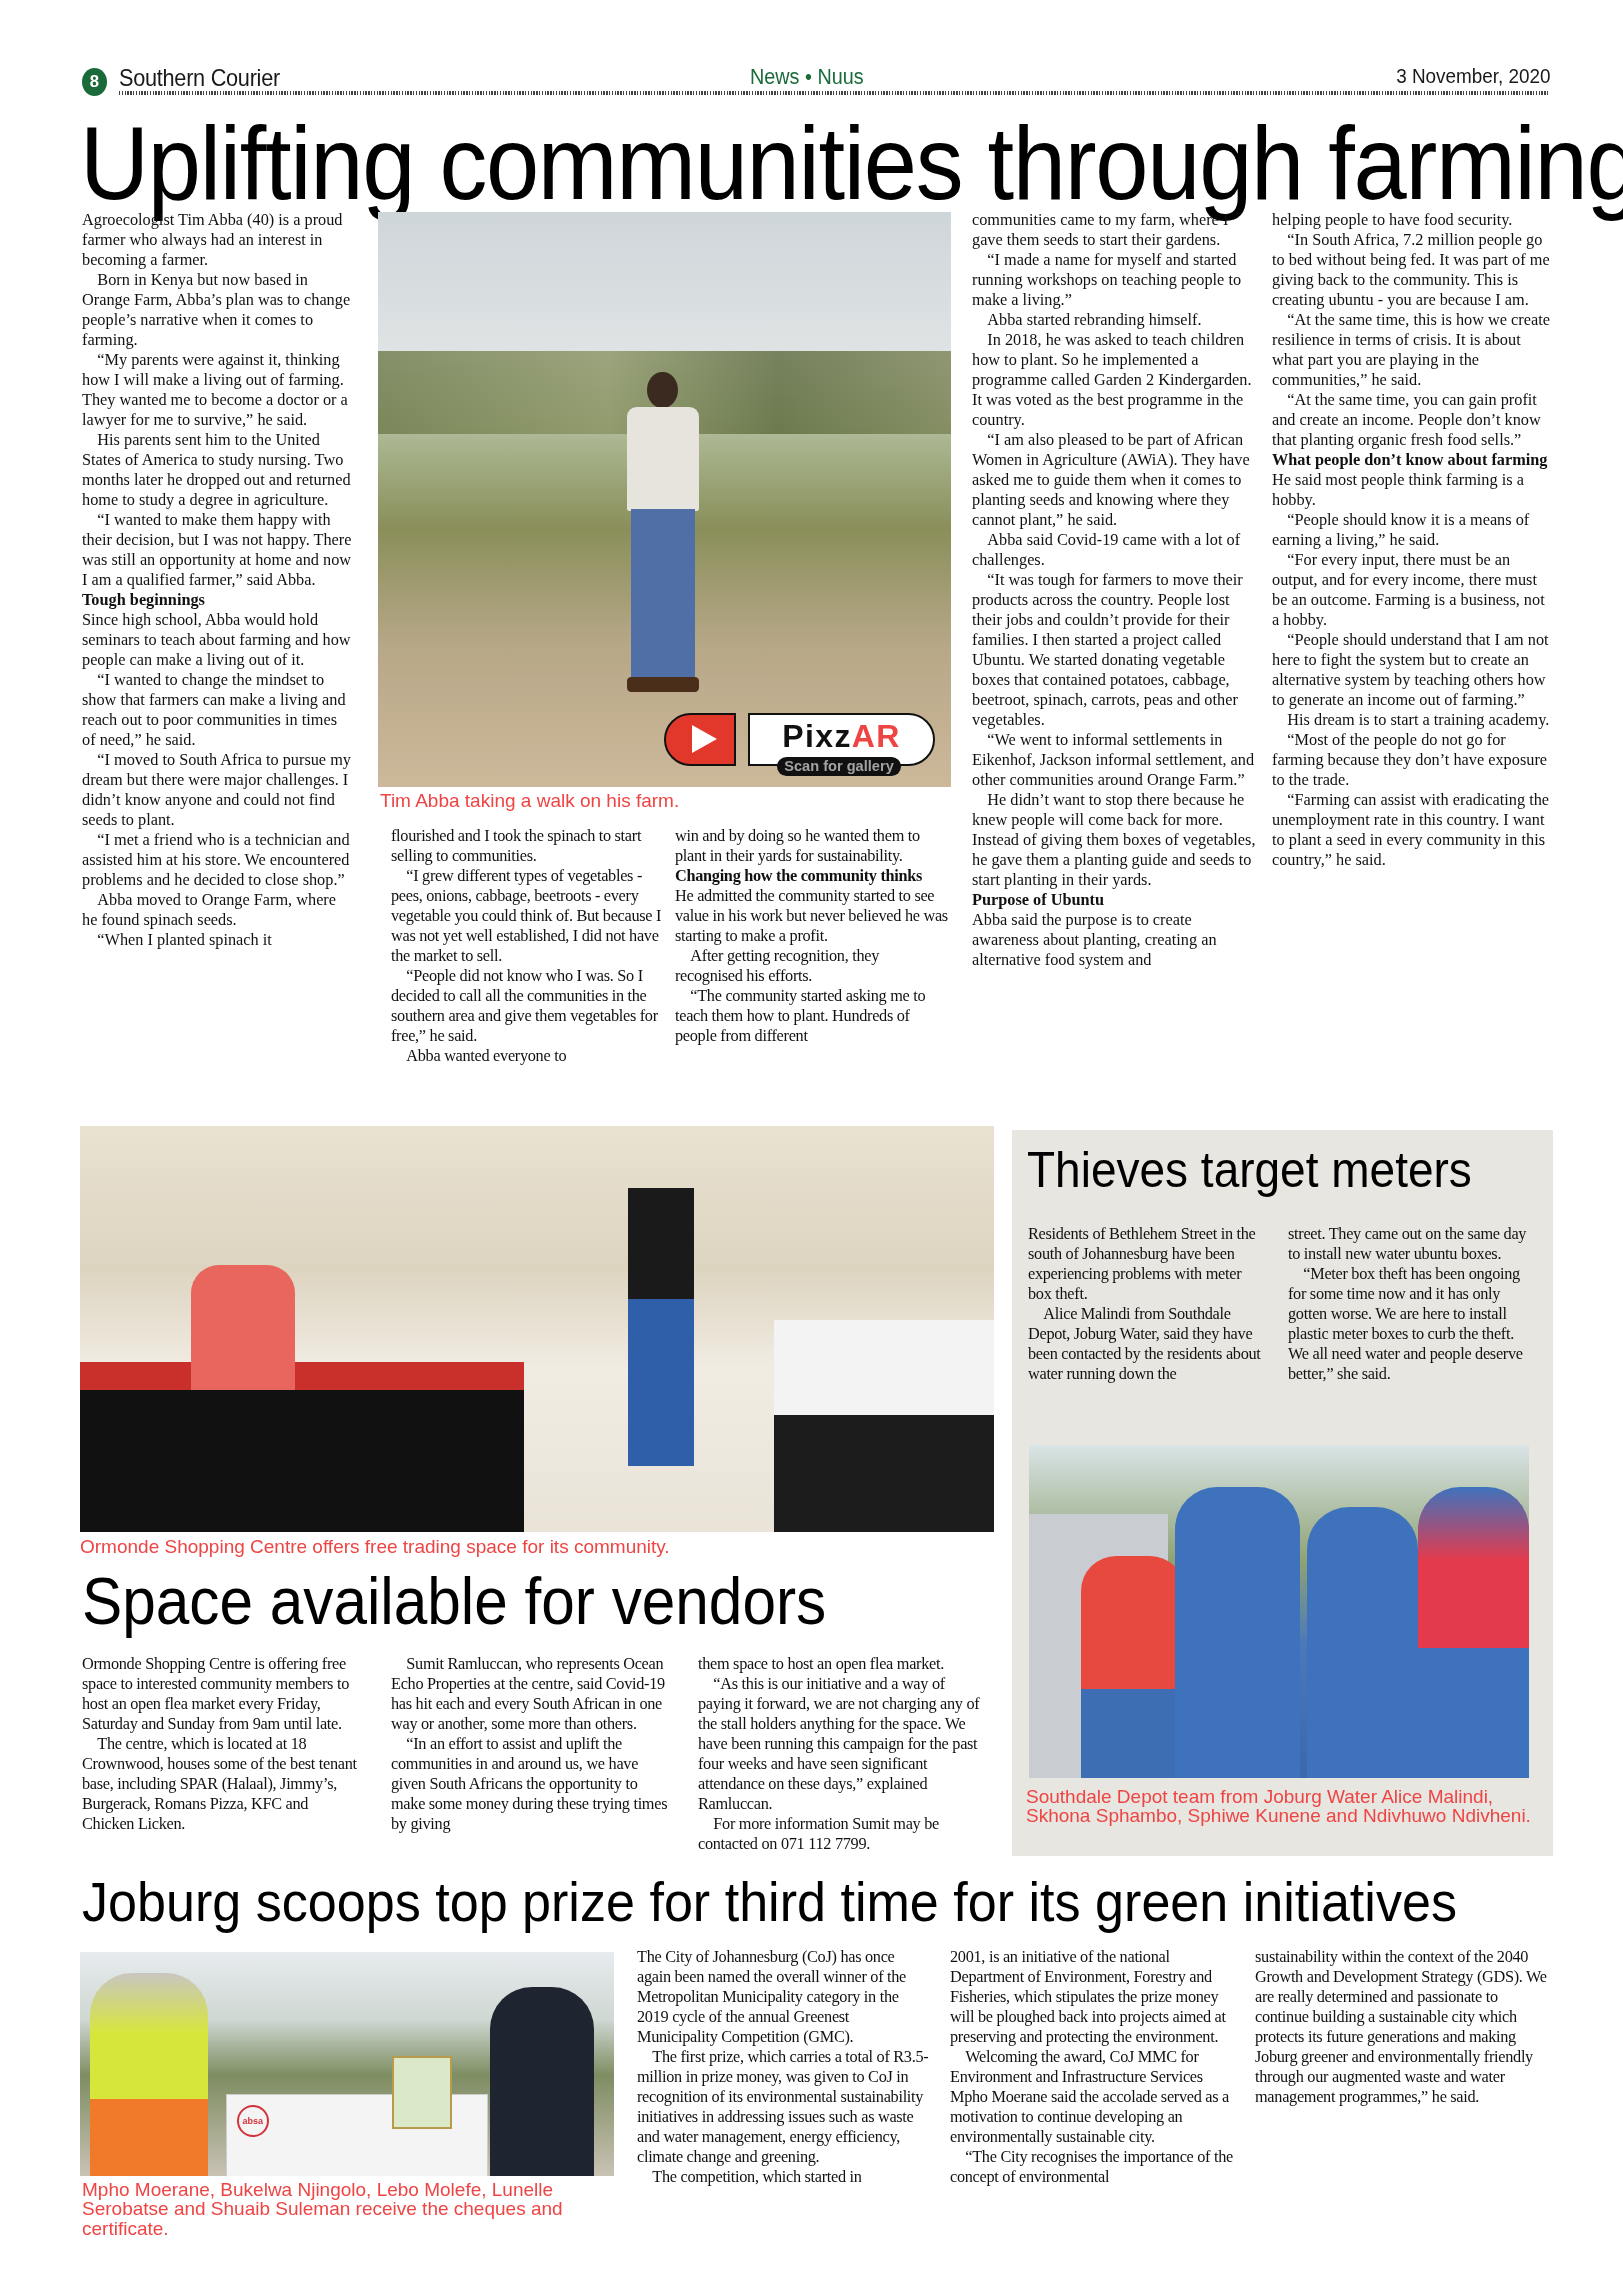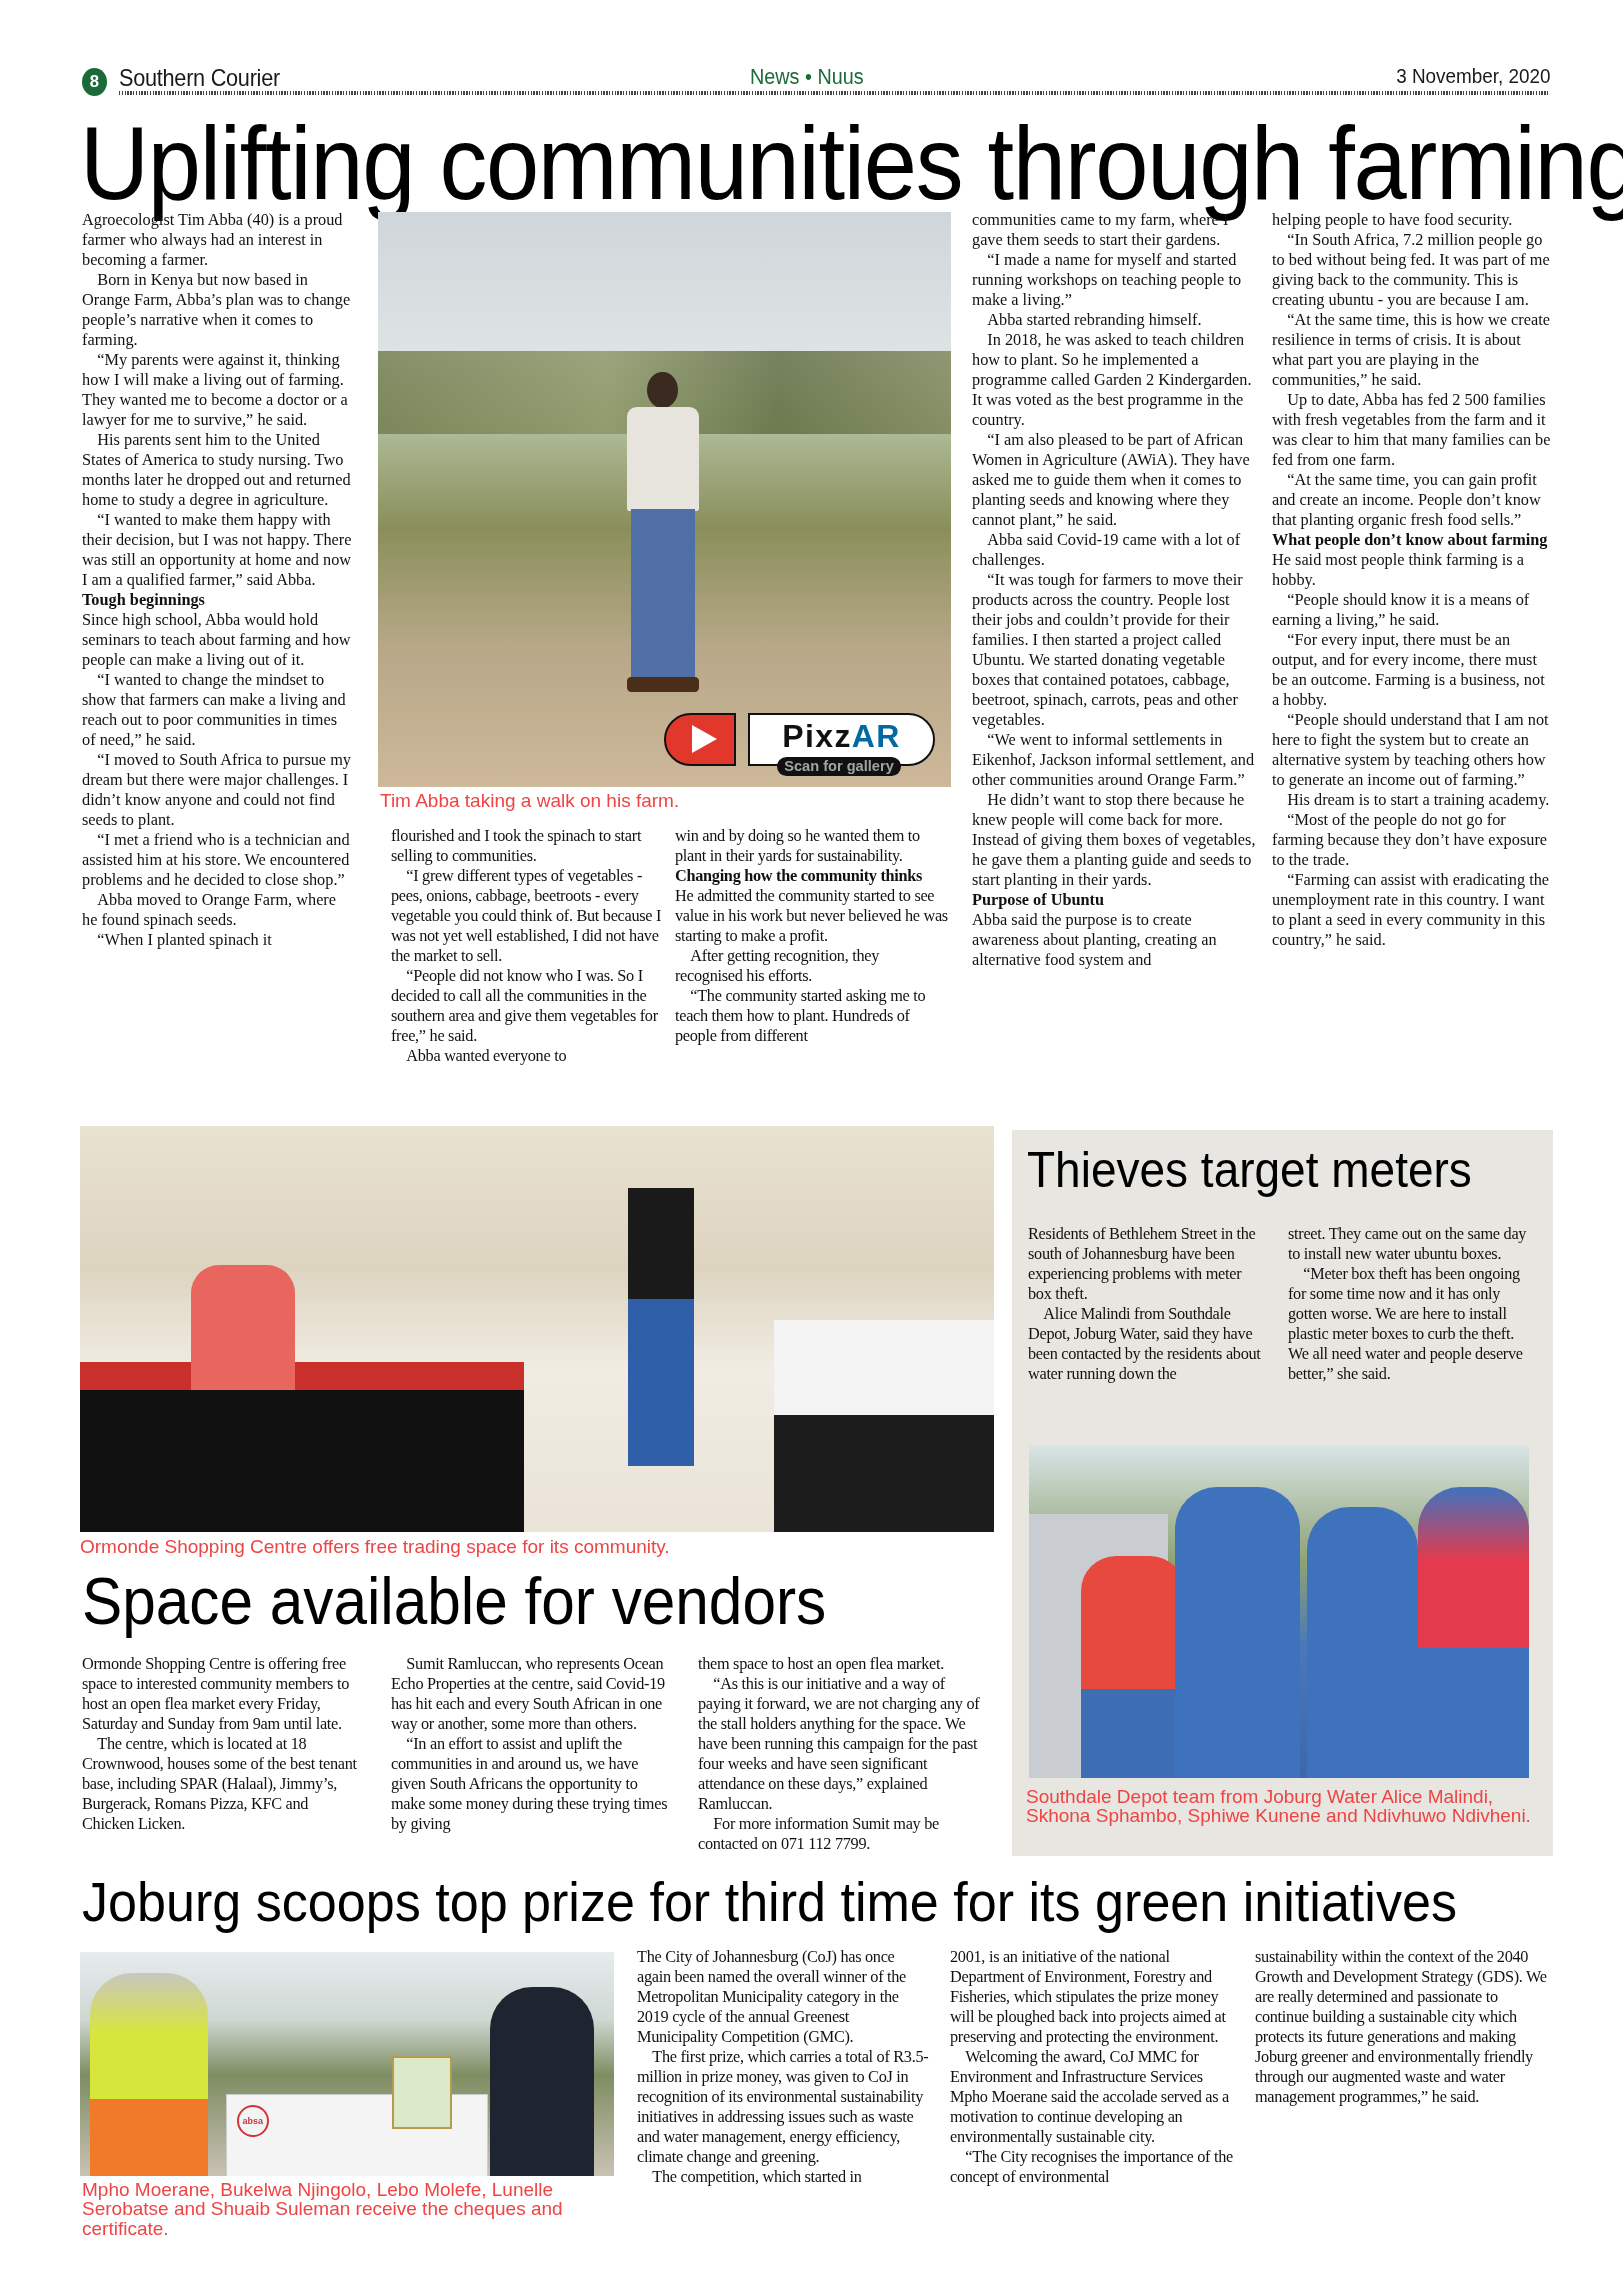--- a/index.html
+++ b/index.html
@@ -47,21 +47,21 @@
   .thieves-box { left: 1012px; top: 1130px; width: 541px; height: 726px; background: #e8e6e0; }
 
   
   .pixz-play { left: 664px; top: 713px; width: 72px; height: 53px; background: #e2382b; border: 2.8px solid #111;
     border-radius: 28px 0 0 28px; box-sizing: border-box; }
   .pixz-play .tri { position: absolute; left: 26px; top: 9.7px; width: 0; height: 0;
     border-top: 14px solid transparent; border-bottom: 14px solid transparent; border-left: 25px solid #fff; }
   .pixz-logo { left: 748px; top: 713px; width: 187px; height: 53px; background: #fff; border: 2.8px solid #111;
     border-radius: 0 28px 28px 0; box-sizing: border-box; font-family: "Liberation Sans", sans-serif; font-weight: bold;
     font-size: 32px; line-height: 43px; text-align: center; letter-spacing: 1.4px; }
-  .pixz-logo .ar { color: #0369a1; }
+  .pixz-logo .ar { color: #ef4444; }
   .pixz-scan { left: 777px; top: 757px; width: 124px; height: 19.4px; background: #111; color: #a3a3a3; border-radius: 9.7px;
     font-family: "Liberation Sans", sans-serif; font-weight: bold; font-size: 14.6px; line-height: 19.4px; text-align: center; }
 
   
   .fig { position: absolute; }
 </style>
 </head>
 <body>
 
 <div class="abs page-badge">8</div>
@@ -134,21 +134,20 @@
   <p>“We went to informal settlements in Eikenhof, Jackson informal settlement, and other communities around Orange Farm.”</p>
   <p>He didn’t want to stop there because he knew people will come back for more. Instead of giving them boxes of vegetables, he gave them a planting guide and seeds to start planting in their yards.</p>
   <p class="sub">Purpose of Ubuntu</p>
   <p class="noindent">Abba said the purpose is to create awareness about planting, creating an alternative food system and</p>
 </div>
 
 <div class="abs col" style="left:1272px; top:210px; width:281px;">
   <p class="noindent">helping people to have food security.</p>
   <p>“In South Africa, 7.2 million people go to bed without being fed. It was part of me giving back to the community. This is creating ubuntu - you are because I am.</p>
   <p>“At the same time, this is how we create resilience in terms of crisis. It is about what part you are playing in the communities,” he said.</p>
-  <p>Up to date, Abba has fed 2 500 families with fresh vegetables from the farm and it was clear to him that many families can be fed from one farm.</p>
   <p>“At the same time, you can gain profit and create an income. People don’t know that planting organic fresh food sells.”</p>
   <p class="sub">What people don’t know about farming</p>
   <p class="noindent">He said most people think farming is a hobby.</p>
   <p>“People should know it is a means of earning a living,” he said.</p>
   <p>“For every input, there must be an output, and for every income, there must be an outcome. Farming is a business, not a hobby.</p>
   <p>“People should understand that I am not here to fight the system but to create an alternative system by teaching others how to generate an income out of farming.”</p>
   <p>His dream is to start a training academy.</p>
   <p>“Most of the people do not go for farming because they don’t have exposure to the trade.</p>
   <p>“Farming can assist with eradicating the unemployment rate in this country. I want to plant a seed in every community in this country,” he said.</p>
 </div>

